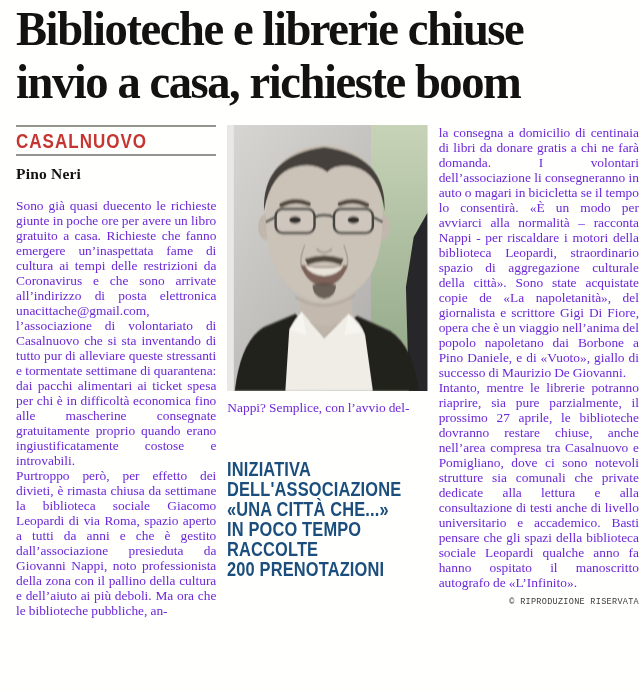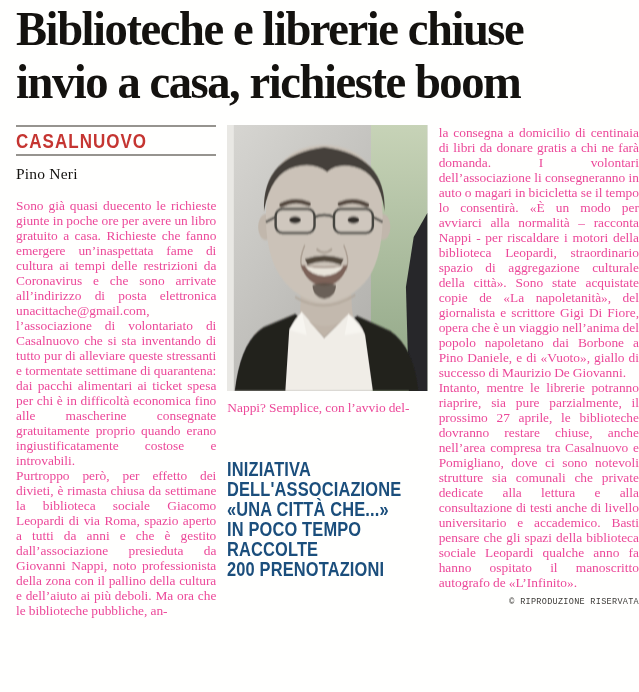--- a/index.html
+++ b/index.html
@@ -4,22 +4,22 @@
 <style>
   html,body{margin:0;padding:0;background:#ffffff;}
   body{width:639px;height:692px;overflow:hidden;}
   .page{width:623px;height:690px;padding:2px 16px 0;font-family:"Liberation Serif",serif;color:#1f1c1a;background:#fffffe;}
   .headline{margin:0 0 2px;font-family:"Liberation Serif",serif;font-weight:700;font-size:49px;line-height:53px;letter-spacing:-1.5px;color:#14120f;transform:scaleX(0.95);transform-origin:left top;white-space:nowrap;}
   .hl-line{display:block;}
   .content{display:grid;grid-template-columns:repeat(3,1fr);column-gap:11px;margin-top:17px;}
   .col{min-width:0;}
   .rule{border:none;border-top:2px solid #96948f;margin:0;}
   .kicker{font-family:"Liberation Sans",sans-serif;font-weight:700;font-size:20px;line-height:22px;letter-spacing:1.2px;color:#c53531;transform:scaleX(0.85);transform-origin:left center;padding:3px 0 2px;white-space:nowrap;}
-  .byline{font-weight:400;font-size:15.5px;margin:9px 0 15px;color:#14120f;letter-spacing:0.2px;}
-  .body-text{margin:0;font-size:13.4px;line-height:15px;text-align:justify;color:#ec4899;word-spacing:-0.3px;}
+  .byline{font-weight:700;font-size:15.5px;margin:9px 0 15px;color:#14120f;letter-spacing:0.2px;}
+  .body-text{margin:0;font-size:13.4px;line-height:15px;text-align:justify;color:#6d28d9;word-spacing:-0.3px;}
   .photo{margin:0 0 9px;width:100%;height:266px;display:block;}
   .photo svg{display:block;width:100%;height:100%;}
   .pullquote{margin-top:44px;font-family:"Liberation Sans",sans-serif;font-weight:700;font-size:20px;line-height:20px;color:#1b4e7c;transform:scaleX(0.82);transform-origin:left top;white-space:nowrap;letter-spacing:0.2px;}
   .pq-line{display:block;}
   .copyright{font-family:Liberation Mono, monospace;font-size:8.5px;color:#3e3c39;text-align:right;margin-top:7px;letter-spacing:0.3px;}
 </style>
 </head>
 <body>
 
 <div class="page">

